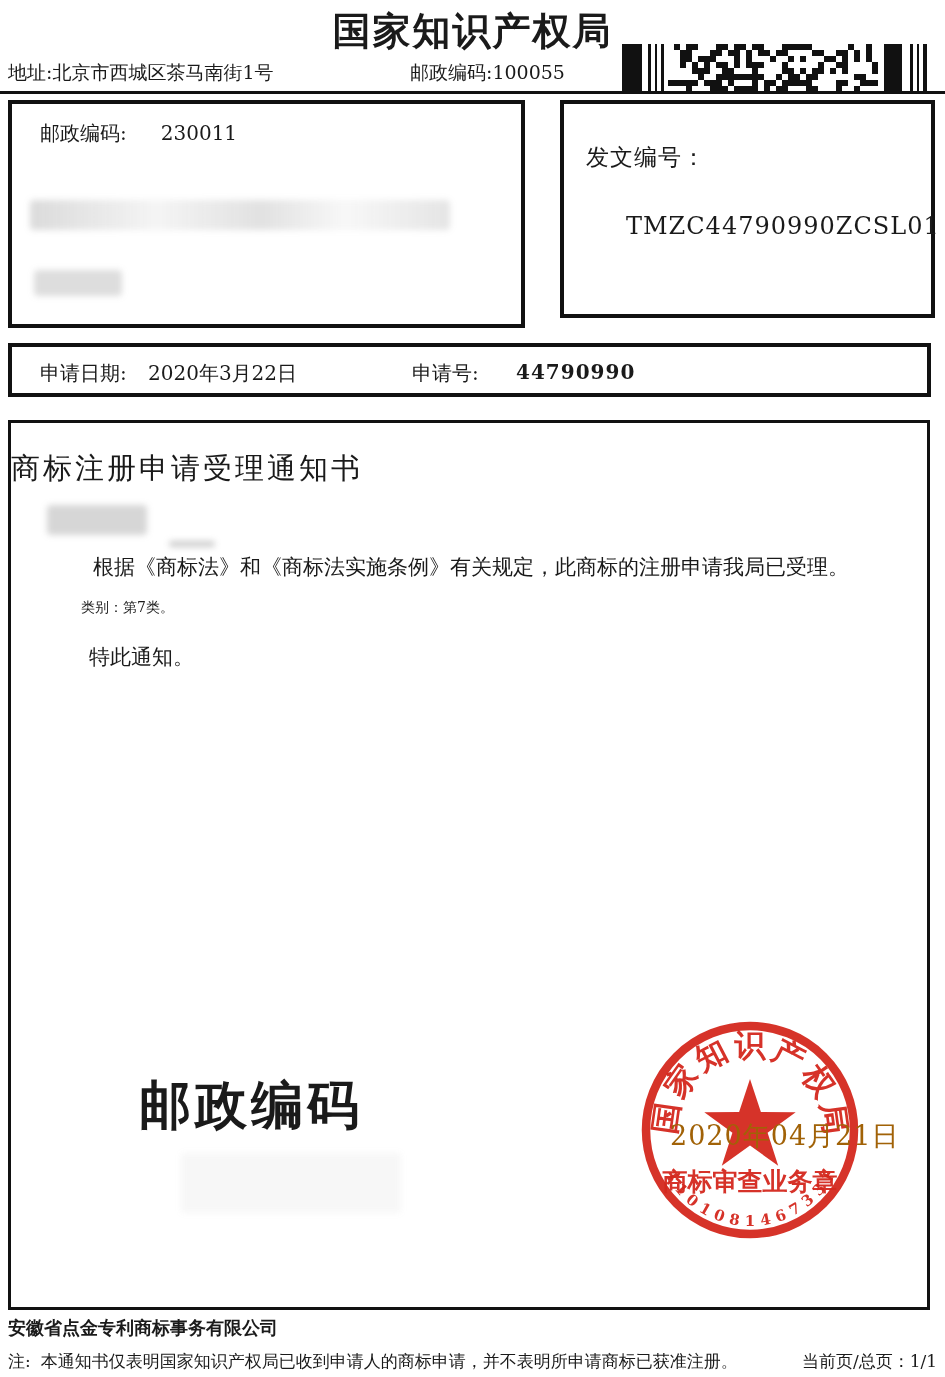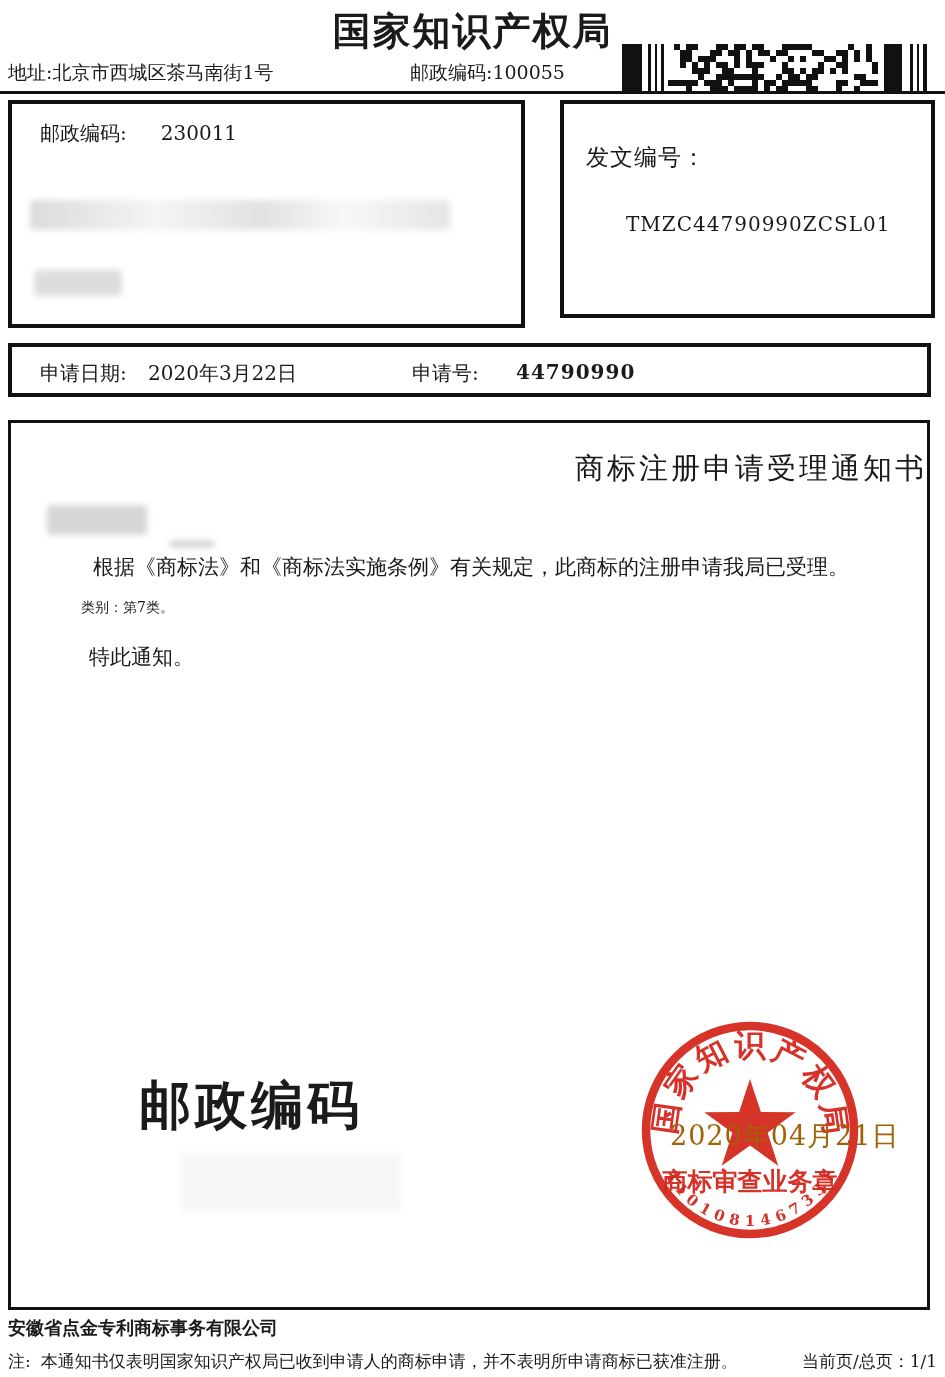--- a/index.html
+++ b/index.html
@@ -17,28 +17,28 @@
   .box{position:absolute;border:4px solid #111;background:#fff;box-sizing:border-box;}
   .recipient-box{left:8px;top:100px;width:517px;height:228px;}
   .docno-box{left:560px;top:100px;width:375px;height:218px;}
   .app-bar{left:8px;top:343px;width:923px;height:54px;}
   .notice-box{left:8px;top:420px;width:922px;height:890px;border-width:3px;}
 
   .recipient-postal{position:absolute;top:16px;left:28px;font-size:20px;}
   .recipient-postal .val{margin-left:34px;}
 
   .docno-label{position:absolute;top:38px;left:22px;font-size:23px;letter-spacing:1px;}
-  .docno-value{position:absolute;top:108px;left:62px;font-size:20px;letter-spacing:1px;}
+  .docno-value{position:absolute;top:108px;left:62px;font-size:24px;letter-spacing:1px;}
 
   .app-date-label{position:absolute;top:13px;left:28px;font-size:20px;}
   .app-date-value{position:absolute;top:13px;left:136px;font-size:20px;}
   .app-no-label{position:absolute;top:13px;left:400px;font-size:20px;}
   .app-no-value{position:absolute;top:13px;left:504px;font-size:20px;letter-spacing:1px;font-weight:bold;}
 
-  .notice-title{position:absolute;top:26px;left:0;width:100%;text-align:right;
+  .notice-title{position:absolute;top:26px;left:0;width:100%;text-align:left;
                 font-size:29px;letter-spacing:3px;}
   .notice-para{position:absolute;top:130px;left:82px;width:800px;font-size:21px;}
   .notice-category{position:absolute;top:176px;left:70px;font-size:14px;}
   .notice-closing{position:absolute;top:220px;left:78px;font-size:21px;}
   .trademark-name{position:absolute;top:648px;left:128px;font-size:52px;font-weight:bold;
                   font-family:"DejaVu Sans","Liberation Sans",sans-serif;letter-spacing:4px;z-index:1;}
 
   .ghost{position:absolute;filter:blur(3px);border-radius:4px;pointer-events:none;}
   .ghost-addr{left:18px;top:96px;width:420px;height:30px;
       background:linear-gradient(90deg,rgba(90,90,90,.22),rgba(120,120,120,.08) 30%,rgba(90,90,90,.18) 55%,rgba(130,130,130,.06) 75%,rgba(90,90,90,.16));}

